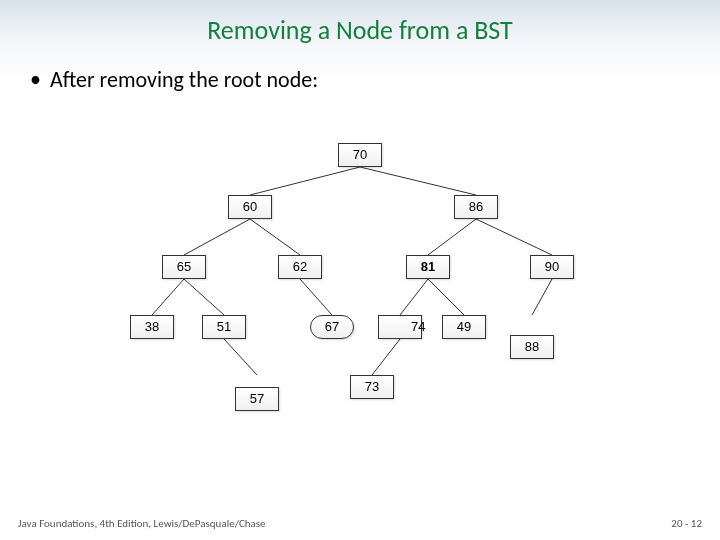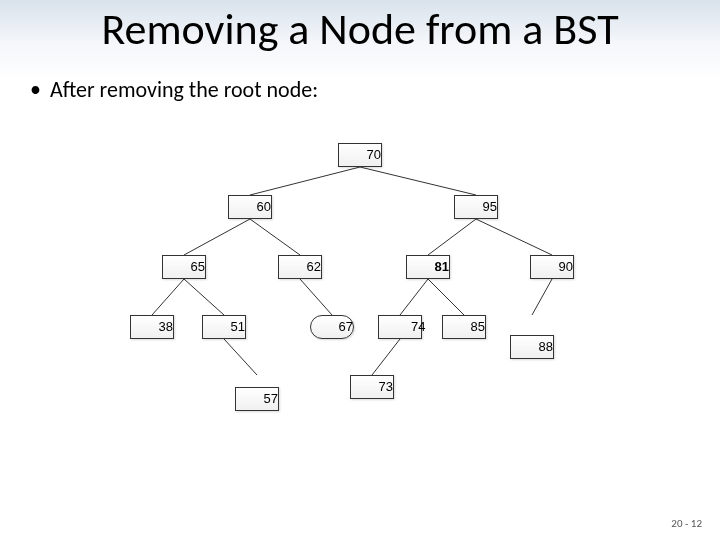--- a/index.html
+++ b/index.html
@@ -7,24 +7,24 @@
     margin: 0;
     padding: 0;
     width: 720px;
     height: 540px;
     font-family: "Calibri", "Segoe UI", Arial, sans-serif;
     background: linear-gradient(to bottom, #d8e2ec 0%, #f5f7fa 8%, #ffffff 15%);
     position: relative;
     overflow: hidden;
   }
   .title {
-    font-size: 44px;
+    font-size: 26px;
     text-align: center;
-    padding-top: 2px;
-    color: #000000;
+    padding-top: 14px;
+    color: #15803d;
     font-weight: 500;
   }
   .bullet {
     font-size: 22px;
     padding: 20px 30px 0 30px;
     color: #000;
   }
   .bullet::before {
     content: "• ";
     margin-right: 4px;
@@ -38,21 +38,21 @@
   }
   .node {
     position: absolute;
     width: 44px;
     height: 24px;
     border: 1px solid #333;
     background: linear-gradient(to bottom, #ffffff 0%, #f0f0f0 100%);
     font-family: Arial, sans-serif;
     font-size: 13px;
     line-height: 22px;
-    text-align: right;
+    text-align: center;
     color: #000;
     box-shadow: 1px 1px 2px rgba(0,0,0,0.15);
   }
   svg.edges {
     position: absolute;
     top: 0;
     left: 0;
     width: 560px;
     height: 310px;
     pointer-events: none;
@@ -90,30 +90,31 @@
       <line x1="104" y1="144" x2="144" y2="180"></line>
       <line x1="220" y1="144" x2="252" y2="180"></line>
       <line x1="348" y1="144" x2="320" y2="180"></line>
       <line x1="348" y1="144" x2="384" y2="180"></line>
       <line x1="472" y1="144" x2="452" y2="180"></line>
       <line x1="144" y1="204" x2="177" y2="240"></line>
       <line x1="320" y1="204" x2="292" y2="240"></line>
     </svg>
 <div class="node" style="left: 258px; top: 8px;">70</div>
     <div class="node" style="left: 148px; top: 60px;">60</div>
-    <div class="node" style="left: 374px; top: 60px;">95</div>
+    <div class="node" style="left: 374px; top: 60px;">86</div>
     <div class="node" style="left: 82px; top: 120px;">65</div>
     <div class="node" style="left: 198px; top: 120px;">62</div>
     <div class="node" style="left: 326px; top: 120px; font-weight: bold;">81</div>
     <div class="node" style="left: 450px; top: 120px;">90</div>
     <div class="node" style="left: 50px; top: 180px;">38</div>
     <div class="node" style="left: 122px; top: 180px;">51</div>
     <div class="node" style="left: 230px; top: 180px; border-radius: 12px;">67</div>
     <div class="node" style="left: 298px; top: 180px; padding-left: 32px;">74</div>
-    <div class="node" style="left: 362px; top: 180px;">85</div>
+    <div class="node" style="left: 362px; top: 180px;">49</div>
     <div class="node" style="left: 430px; top: 180px; margin-top: 20px;">88</div>
     <div class="node" style="left: 155px; top: 252px;">57</div>
     <div class="node" style="left: 270px; top: 240px;">73</div>
   </div>
 
 <div class="footer">
+  <span class="footer-left">Java Foundations, 4th Edition, Lewis/DePasquale/Chase</span>
   <span class="footer-right">20 - 12</span>
 </div>
 
 </body></html>

